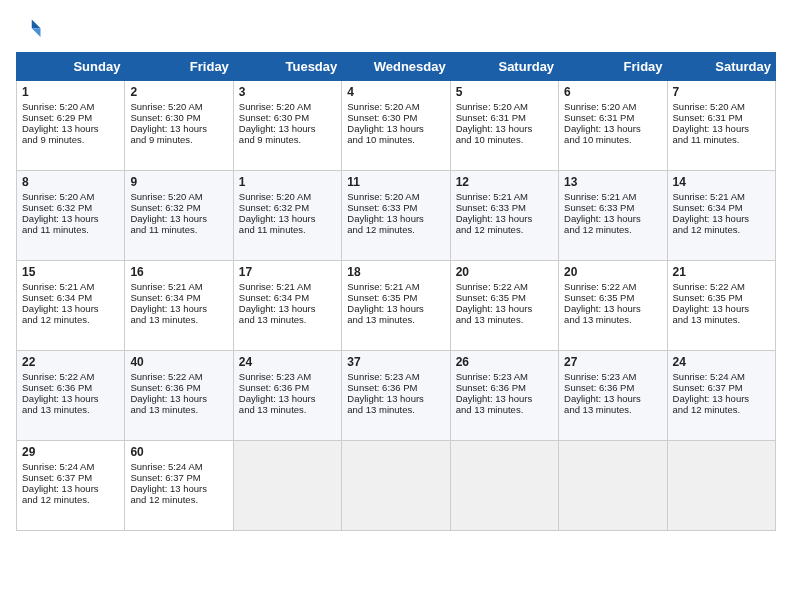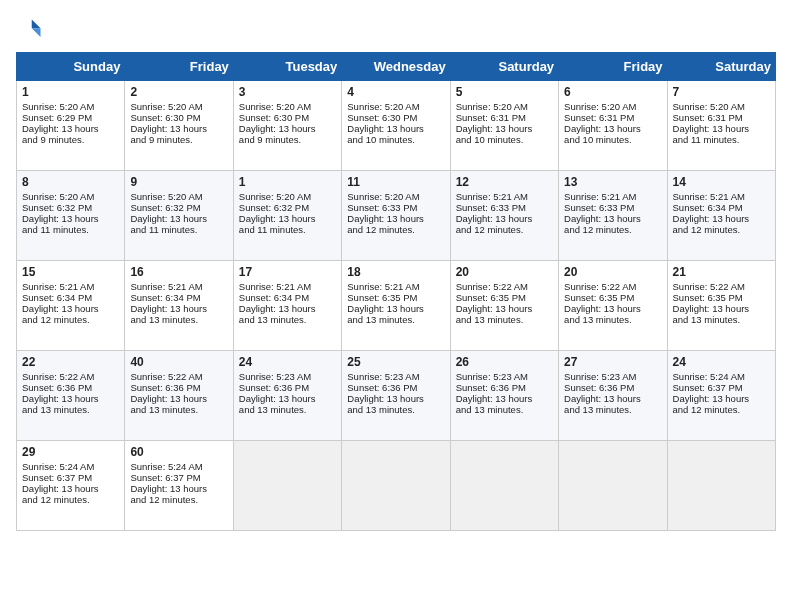--- a/index.html
+++ b/index.html
@@ -144,21 +144,21 @@
         <td><span class="day-num">17</span><span>Sunrise: 5:21 AM</span><br><span>Sunset: 6:34 PM</span><br><span>Daylight: 13 hours</span><br><span>and 13 minutes.</span></td>
         <td><span class="day-num">18</span><span>Sunrise: 5:21 AM</span><br><span>Sunset: 6:35 PM</span><br><span>Daylight: 13 hours</span><br><span>and 13 minutes.</span></td>
         <td><span class="day-num">20</span><span>Sunrise: 5:22 AM</span><br><span>Sunset: 6:35 PM</span><br><span>Daylight: 13 hours</span><br><span>and 13 minutes.</span></td>
         <td><span class="day-num">20</span><span>Sunrise: 5:22 AM</span><br><span>Sunset: 6:35 PM</span><br><span>Daylight: 13 hours</span><br><span>and 13 minutes.</span></td>
         <td><span class="day-num">21</span><span>Sunrise: 5:22 AM</span><br><span>Sunset: 6:35 PM</span><br><span>Daylight: 13 hours</span><br><span>and 13 minutes.</span></td>
       </tr>
       <tr class="row-alt">
         <td><span class="day-num">22</span><span>Sunrise: 5:22 AM</span><br><span>Sunset: 6:36 PM</span><br><span>Daylight: 13 hours</span><br><span>and 13 minutes.</span></td>
         <td><span class="day-num">40</span><span>Sunrise: 5:22 AM</span><br><span>Sunset: 6:36 PM</span><br><span>Daylight: 13 hours</span><br><span>and 13 minutes.</span></td>
         <td><span class="day-num">24</span><span>Sunrise: 5:23 AM</span><br><span>Sunset: 6:36 PM</span><br><span>Daylight: 13 hours</span><br><span>and 13 minutes.</span></td>
-        <td><span class="day-num">25</span><span>Sunrise: 5:23 AM</span><br><span>Sunset: 6:36 PM</span><br><span>Daylight: 13 hours</span><br><span>and 13 minutes.</span></td>
+        <td><span class="day-num">37</span><span>Sunrise: 5:23 AM</span><br><span>Sunset: 6:36 PM</span><br><span>Daylight: 13 hours</span><br><span>and 13 minutes.</span></td>
         <td><span class="day-num">26</span><span>Sunrise: 5:23 AM</span><br><span>Sunset: 6:36 PM</span><br><span>Daylight: 13 hours</span><br><span>and 13 minutes.</span></td>
         <td><span class="day-num">27</span><span>Sunrise: 5:23 AM</span><br><span>Sunset: 6:36 PM</span><br><span>Daylight: 13 hours</span><br><span>and 13 minutes.</span></td>
         <td><span class="day-num">24</span><span>Sunrise: 5:24 AM</span><br><span>Sunset: 6:37 PM</span><br><span>Daylight: 13 hours</span><br><span>and 12 minutes.</span></td>
       </tr>
       <tr>
         <td><span class="day-num">29</span><span>Sunrise: 5:24 AM</span><br><span>Sunset: 6:37 PM</span><br><span>Daylight: 13 hours</span><br><span>and 12 minutes.</span></td>
         <td><span class="day-num">60</span><span>Sunrise: 5:24 AM</span><br><span>Sunset: 6:37 PM</span><br><span>Daylight: 13 hours</span><br><span>and 12 minutes.</span></td>
         <td class="empty"></td>
         <td class="empty"></td>
         <td class="empty"></td>

